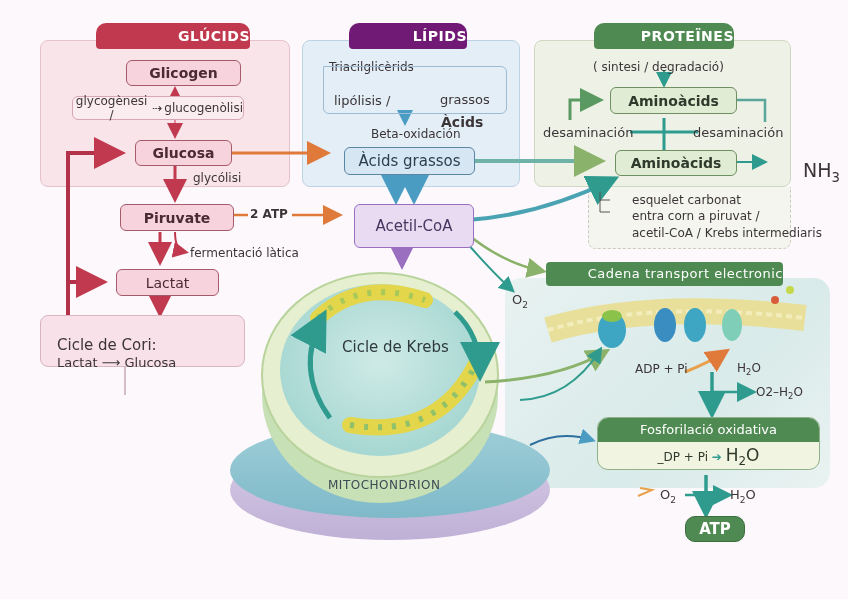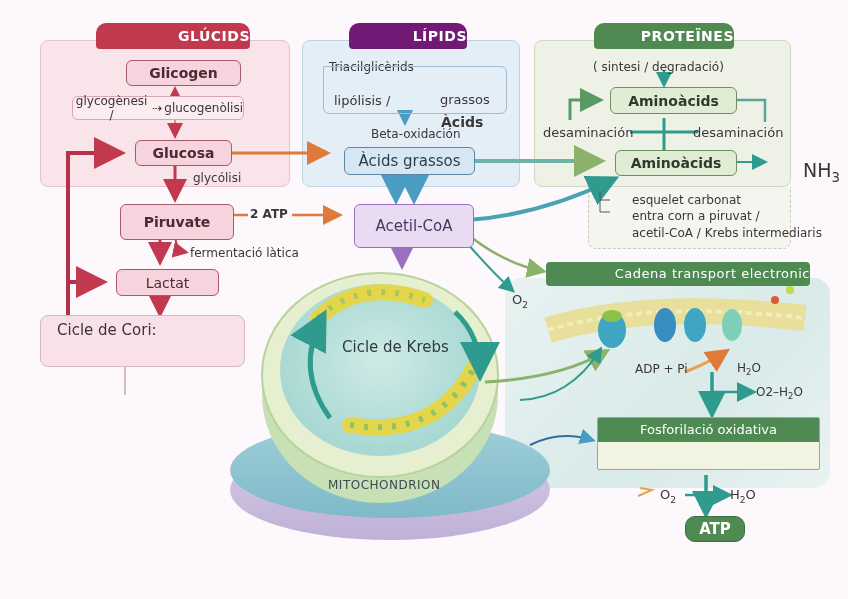--- a/index.html
+++ b/index.html
@@ -149,26 +149,31 @@
 
 <div class="hdr" style="left:96px;top:23px;width:154px;background:#c0394e;">GLÚCIDS</div>
 <div class="node" style="left:118px;top:60px;width:115px;height:26px;background:#f7d4dd;border-color:#a65a6c;color:#4a2a33;">Glicogen</div>
 <div class="node" style="left:64px;top:96px;width:172px;height:24px;background:#fbecef;border-color:#d9a7b4;font-weight:normal;font-size:12px;color:#3c3538;">
   <span>glycogènesi /</span>
   <span style="margin:0 2px;">⇢</span>
   <span>glucogenòlisi</span>
 </div>
 <div class="node" style="left:127px;top:140px;width:97px;height:26px;background:#f7d4dd;border-color:#a65a6c;color:#4a2a33;">Glucosa</div>
 <div class="lbl" style="left:193px;top:171px;">glycólisi</div>
-<div class="node" style="left:112px;top:204px;width:114px;height:36px;background:#f7d4dd;border-color:#a65a6c;color:#4a2a33;">Piruvate</div>
+<div class="node" style="left:112px;top:204px;width:114px;height:27px;background:#f7d4dd;border-color:#a65a6c;color:#4a2a33;">Piruvate</div>
 <div class="lbl" style="left:250px;top:207px;font-weight:bold;font-size:12px;">2 ATP</div>
 <div class="lbl" style="left:190px;top:246px;">fermentació làtica</div>
 <div class="node" style="left:108px;top:269px;width:103px;height:27px;background:#f7d4dd;border-color:#a65a6c;color:#4a2a33;font-weight:normal;">Lactat</div>
-<div class="abs" style="left:40px;top:315px;width:205px;height:52px;background:#f8e1e8;border:1.5px solid #d8b5c0;border-radius:8px;padding:5px 16px;">
+<div class="abs" style="left:40px;top:315px;width:205px;height:52px;background:#f8e1e8;border:1.5px solid #d8b5c0;border-radius:8px;padding:20px 16px;">
   <div style="font-size:15px;color:#3c3538;">Cicle de Cori:</div>
+  <div style="font-size:13px;color:#3c3538;margin-top:1px;">
+    <span>Lactat</span>
+    <span>⟶</span>
+    <span>Glucosa</span>
+  </div>
 </div>
 
 <div class="hdr" style="left:349px;top:23px;width:118px;background:#701a75;">LÍPIDS</div>
 <div class="lbl" style="left:329px;top:60px;">Triacilglicèrids</div>
 <div class="abs" style="left:323px;top:66px;width:184px;height:48px;border:1.5px solid #9dbcd4;border-radius:6px;border-top-left-radius:0;"></div>
 <div class="lbl" style="left:334px;top:93px;font-size:13px;">lipólisis /</div>
 <div class="lbl" style="left:441px;top:75px;font-weight:bold;font-size:14px;margin-top:39px;">Àcids</div>
 <div class="lbl" style="left:440px;top:92px;font-size:13px;">grassos</div>
 <div class="lbl" style="left:371px;top:127px;">Beta-oxidación</div>
 <div class="node" style="left:336px;top:147px;width:131px;height:28px;background:#d6e7f3;border-color:#5a86a6;color:#2b3e4d;font-weight:normal;font-size:15px;">Àcids grassos</div>
@@ -183,34 +188,39 @@
 <div class="lbl" style="left:766px;top:159px;font-size:19px;margin-left:37px;">
   <span>NH</span><sub>3</sub>
 </div>
 <div class="lbl" style="left:632px;top:193px;text-align:center;">esquelet carbonat</div>
 <div class="lbl" style="left:632px;top:209px;">entra corn a piruvat /</div>
 <div class="lbl" style="left:632px;top:226px;">acetil-CoA / Krebs intermediaris</div>
 
 <div class="lbl" style="left:342px;top:330px;font-size:15px;color:#2f3a3d;margin-top:8px;">Cicle de Krebs</div>
 <div class="lbl" style="left:328px;top:478px;font-size:12px;color:#3f4a55;letter-spacing:0.5px;">MITOCHONDRION</div>
 
-<div class="hdr" style="left:546px;top:262px;width:264px;background:#4f8a52;border-radius:4px;font-weight:normal;font-size:13px;line-height:24px;">Cadena transport electronic</div>
+<div class="hdr" style="left:546px;top:262px;width:237px;background:#4f8a52;border-radius:4px;font-weight:normal;font-size:13px;line-height:24px;">Cadena transport electronic</div>
 <div class="lbl" style="left:512px;top:292px;font-size:13px;">
   <span>O</span><sub>2</sub>
 </div>
 <div class="lbl" style="left:635px;top:362px;">ADP + Pi</div>
 <div class="lbl" style="left:737px;top:361px;">
   <span>H</span><sub>2</sub><span>O</span>
 </div>
 <div class="lbl" style="left:756px;top:385px;">
   <span>O2–H</span><sub>2</sub><span>O</span>
 </div>
 
-<div class="abs" style="left:597px;top:417px;width:223px;height:53px;border:1.5px solid #8fb08a;border-radius:2px;background:#f1f4e0;overflow:hidden;">
+<div class="abs" style="left:597px;top:417px;width:223px;height:53px;border:1.5px solid #8fb08a;border-radius:11px;background:#f1f4e0;overflow:hidden;">
   <div style="background:#4f8a52;color:#fff;font-size:13px;text-align:center;line-height:24px;">Fosforilació oxidativa</div>
+  <div style="text-align:center;font-size:12px;line-height:27px;color:#2f3a2c;">
+    <span>_DP + Pi</span>
+    <span style="color:#2f9b8f;">➔</span>
+    <span style="font-size:17px;"><span>H</span><sub>2</sub><span>O</span></span>
+  </div>
 </div>
 <div class="lbl" style="left:660px;top:487px;font-size:13px;">
   <span>O</span><sub>2</sub>
 </div>
 <div class="lbl" style="left:730px;top:487px;font-size:13px;">
   <span>H</span><sub>2</sub><span>O</span>
 </div>
 <div class="node" style="left:677px;top:516px;width:60px;height:26px;background:#4f8a52;border-color:#3a6e3e;color:#fff;border-radius:10px;font-size:15px;">ATP</div>
 
 </body></html>

